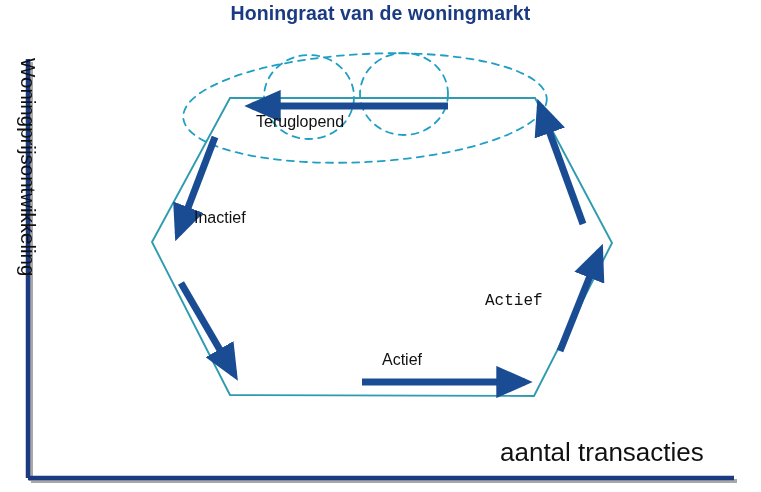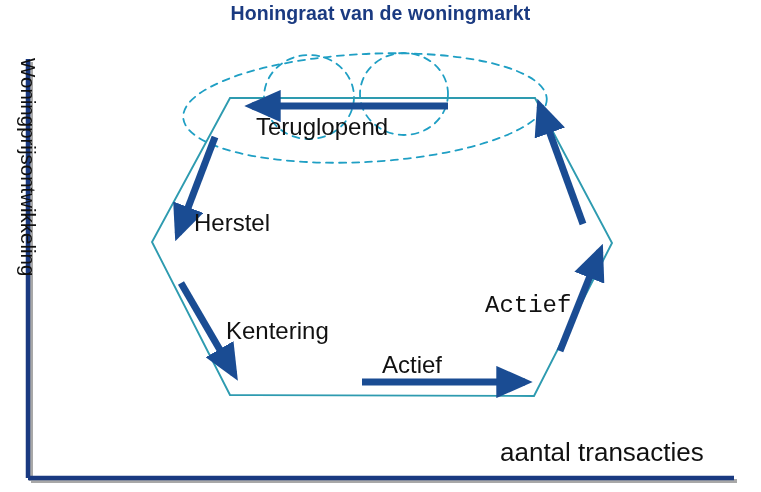--- a/index.html
+++ b/index.html
@@ -47,21 +47,21 @@
     font-size: 20.5px;
   }
   #x-axis-label {
     left: 500px;
     top: 437px;
     font-size: 26px;
   }
   .hex-label {
     position: absolute;
     color: #111111;
-    font-size: 24px;
+    font-size: 16px;
     white-space: nowrap;
   }
   #label-teruglopend { left: 256px; top: 113px; }
   #label-stagnerend  { left: 416px; top: 158px; }
   #label-inactief    { left: 194px; top: 209px; }
   #label-actief      { left: 485px; top: 292px; font-family: Liberation Mono, monospace; }
   #label-kentering   { left: 226px; top: 317px; }
   #label-herstel     { left: 382px; top: 351px; }
   svg.layer {
     position: absolute;
@@ -111,18 +111,17 @@
     <line x1="31" y1="62" x2="31" y2="481" stroke="#a8a8a8" stroke-width="4"></line>
     <line x1="31" y1="481" x2="737" y2="481" stroke="#a8a8a8" stroke-width="4"></line>
     <line x1="28" y1="59" x2="28" y2="478" stroke="#1a3a81" stroke-width="4.5"></line>
     <line x1="28" y1="478" x2="734" y2="478" stroke="#1a3a81" stroke-width="4.5"></line>
   </svg>
 
   <div class="axis-label" id="y-axis-label">Woningprijsontwikkeling</div>
   <div class="axis-label" id="x-axis-label">aantal transacties</div>
 
   <div class="hex-label" id="label-teruglopend">Teruglopend</div>
-  <div class="hex-label" id="label-inactief">Herstel</div>
+  <div class="hex-label" id="label-inactief">Inactief</div>
   <div class="hex-label" id="label-actief">Actief</div>
-  <div class="hex-label" id="label-kentering">Kentering</div>
   <div class="hex-label" id="label-herstel">Actief</div>
 
 </div>
 
 </body></html>

